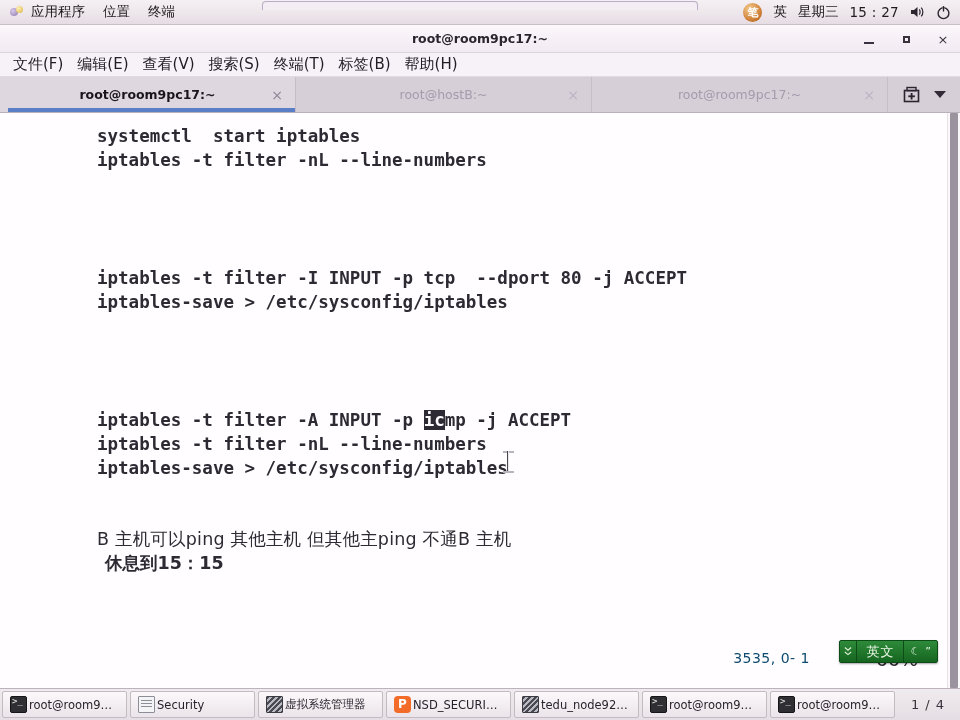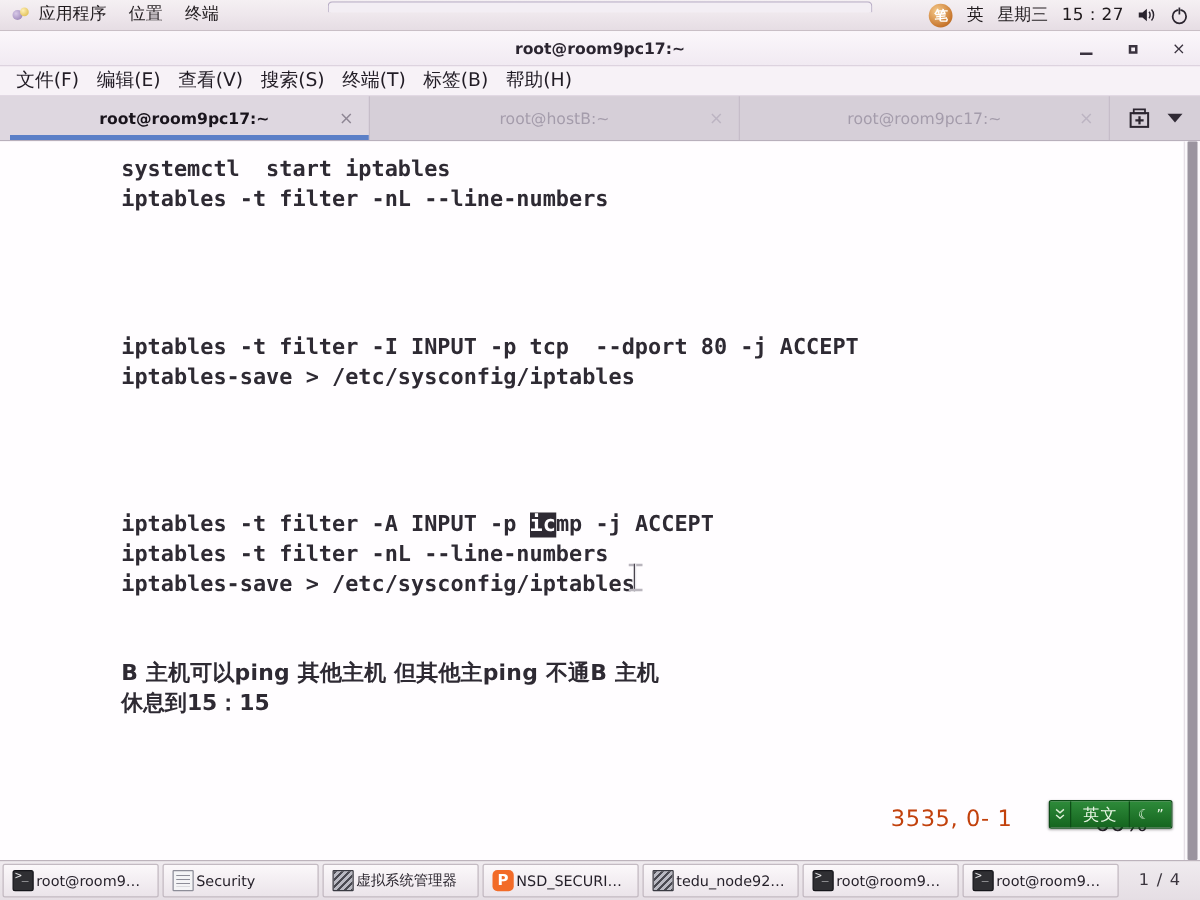--- a/index.html
+++ b/index.html
@@ -154,42 +154,42 @@
     font-size: 17.5px; line-height: 23.7px;
     font-weight: bold; color: #2e2a33;
     white-space: pre;
   }
   #term-text .blank { display: block; height: 23.7px; }
   .hl {
     background: #2e2a33; color: #fffdff;
   }
   #cn-line {
     font-family: "DejaVu Sans", "Liberation Sans", sans-serif;
-    font-weight: bold; letter-spacing: .2px;
+    font-weight: normal; letter-spacing: .2px;
   }
   #mouse-caret {
     position: absolute; left: 503px; top: 338px;
     width: 11px; height: 22px; pointer-events: none;
   }
   #mouse-caret::before,
   #mouse-caret::after {
     content: ""; position: absolute; left: 0; width: 11px; height: 2px;
     background: #b9b5bd;
   }
   #mouse-caret::before { top: 0; }
   #mouse-caret::after  { bottom: 0; }
   #mouse-caret span {
     position: absolute; left: 4px; top: 0; bottom: 0;
     width: 2px; background: #e8e6ea; border-left: 1px solid #4a454f;
   }
 
   #status-pos {
     position: absolute; right: 150px; bottom: 22px;
     font-family: "DejaVu Sans", "Liberation Sans", sans-serif;
-    font-size: 18px; color: #c2410c; letter-spacing: .5px;
+    font-size: 14px; color: #0c4a6e; letter-spacing: .5px;
   }
   #status-pct {
     position: absolute; right: 42px; bottom: 18px;
     font-family: "DejaVu Sans", "Liberation Sans", sans-serif;
     font-size: 19px; color: #2c2730;
   }
 
   
   #ime-bar {
     position: absolute; right: 22px; bottom: 25px;
@@ -369,21 +369,21 @@
 <span class="blank"></span>
 <span>iptables -t filter -I INPUT -p tcp  --dport 80 -j ACCEPT</span>
 <span>iptables-save &gt; /etc/sysconfig/iptables</span>
 <span class="blank"></span>
 <span class="blank"></span>
 <span>iptables -t filter -A INPUT -p </span><span class="hl">ic</span><span>mp -j ACCEPT</span>
 <span>iptables -t filter -nL --line-numbers</span>
 <span>iptables-save &gt; /etc/sysconfig/iptables</span>
 <span class="blank"></span>
 <span id="cn-line">B 主机可以ping 其他主机 但其他主ping 不通B 主机</span>
-<span id="cn-line2" class="" style="font-family:'DejaVu Sans','Liberation Sans',sans-serif;font-weight:bold;">休息到15：15</span></div>
+<span id="cn-line2" class="" style="font-family:'DejaVu Sans','Liberation Sans',sans-serif;font-weight:bold;margin-left:8px;">休息到15：15</span></div>
 
     <div id="mouse-caret">
         <span></span>
       </div>
 
     <div id="status-pos">3535, 0- 1</div>
     <div id="status-pct">66%</div>
 
     <div id="ime-bar">
       <span class="ime-seg" id="ime-expand">

